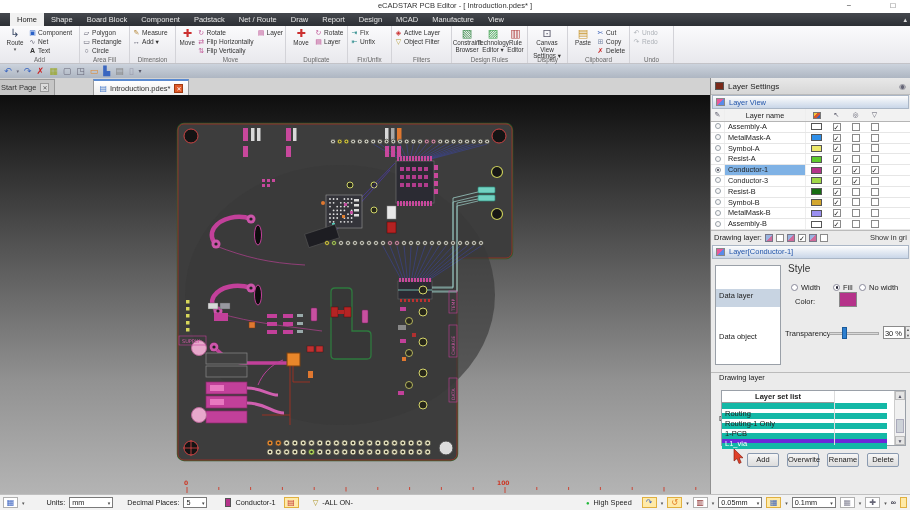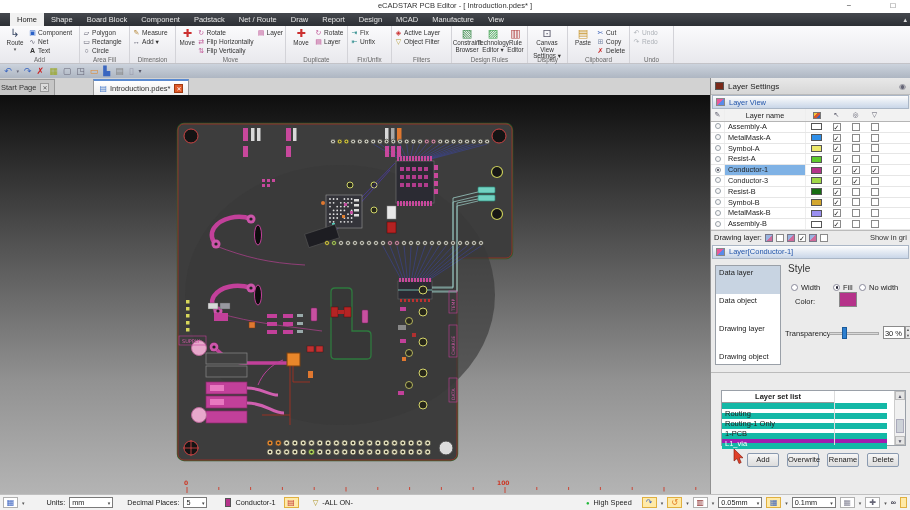--- a/index.html
+++ b/index.html
@@ -62,39 +62,39 @@
   .sel-name{background:#7fb2e5;}
   .hic{font-size:7px;color:#556;}
   .pal-ic{width:8px;height:7px;background:linear-gradient(135deg,#f4c63a 35%,#d8552a 35% 65%,#3a62b8 65%);border:1px solid #777;}
   
   .drow{height:14px;display:flex;align-items:center;padding:0 3px;gap:3px;background:#ebebeb;overflow:hidden;white-space:nowrap;}
   .dl-ic{width:8px;height:8px;border:1px solid #778;background:linear-gradient(135deg,#9ab4e0 50%,#d06a9a 50%);}
   .showgrid{margin-left:auto;color:#333;}
   
   .ldetail{height:114px;background:#ebebeb;position:relative;border-bottom:1px solid #bbb;}
   .dlist{position:absolute;left:4px;top:6px;width:66px;height:100px;background:#fff;border:1px solid #9aa0a8;}
-  .dlist .it{height:28px;line-height:13px;padding-left:3px;}
+  .dlist .it{height:18px;line-height:13px;padding-left:3px;margin-top:23px;}
   .dlist .it.sel{background:#c8d4e2;}
   .style-title{position:absolute;left:77px;top:4px;font-size:10px;color:#333;}
   .ropt{position:absolute;top:24px;display:flex;align-items:center;gap:3px;}
   .rd{width:7px;height:7px;border:1px solid #889;border-radius:50%;background:#fff;position:relative;}
   .rd.on::after{content:"";position:absolute;left:1.5px;top:1.5px;width:2.5px;height:2.5px;border-radius:50%;background:#223;}
   .clabel{position:absolute;left:84px;top:38px;}
   .cswatch{position:absolute;left:128px;top:33px;width:18px;height:15px;border:1px solid #888;}
   .tlabel{position:absolute;left:74px;top:70px;}
   .track{position:absolute;left:118px;top:73px;width:50px;height:3px;background:#d8d8d8;border:1px solid #aaa;}
   .thumb{position:absolute;left:131px;top:68px;width:5px;height:12px;background:#2d7fd0;border:1px solid #1a5a9a;}
   .spin{position:absolute;left:172px;top:67px;width:22px;height:13px;border:1px solid #8a8a8a;background:#fff;line-height:13px;text-align:right;padding-right:2px;}
   .spin-ar{position:absolute;left:194px;top:67px;width:6px;height:13px;font-size:4px;line-height:6px;text-align:center;color:#555;border:1px solid #999;background:#e8e8e8;}
   
   .lslist{position:absolute;left:10px;top:17px;width:185px;height:56px;background:#fff;border:1px solid #9aa0a8;}
   .lstitle{height:12px;line-height:12px;text-align:center;font-weight:bold;border-bottom:1px solid #999;width:112px;}
   .lsrow{height:10px;line-height:10px;padding-left:3px;border-bottom:6px solid #14b8a6;width:165px;}
   .lsrow.partial{height:4px;}
-  .lsrow.sel{background:#a21caf;color:#fff;}
+  .lsrow.sel{background:#6d28d9;color:#fff;}
   .lsdiv{position:absolute;left:112px;top:0;bottom:0;width:1px;background:#ddd;}
   .sbar{position:absolute;right:0;top:0;bottom:0;width:11px;background:#f0f0f0;border-left:1px solid #ccc;font-size:5px;color:#556;text-align:center;}
   .sbtn{height:9px;line-height:9px;background:#e4e4e4;border:1px solid #bbb;}
   .sthumb{position:absolute;left:1px;right:1px;top:28px;height:14px;background:#cdd2d8;border:1px solid #aab;}
   .lsbtns{position:absolute;left:0;right:0;top:80px;display:flex;gap:8px;padding-left:36px;}
   .btn{width:32px;height:14px;line-height:12px;text-align:center;background:linear-gradient(#f6f6f6,#dcdcdc);border:1px solid #8a9ab0;border-radius:2px;}
   
   .statusbar{top:494px;left:0;right:0;height:16px;background:#f2f2f2;border-top:1px solid #c0c0c0;display:flex;align-items:center;font-size:7.3px;gap:4px;padding:0 3px;}
   .sb-ic{display:inline-flex;align-items:center;justify-content:center;width:15px;height:11px;border:1px solid #b0b0b0;background:#fff;font-size:8px;}
   .sb-ic.orange{background:#ffeaa8;border-color:#e0b040;}

